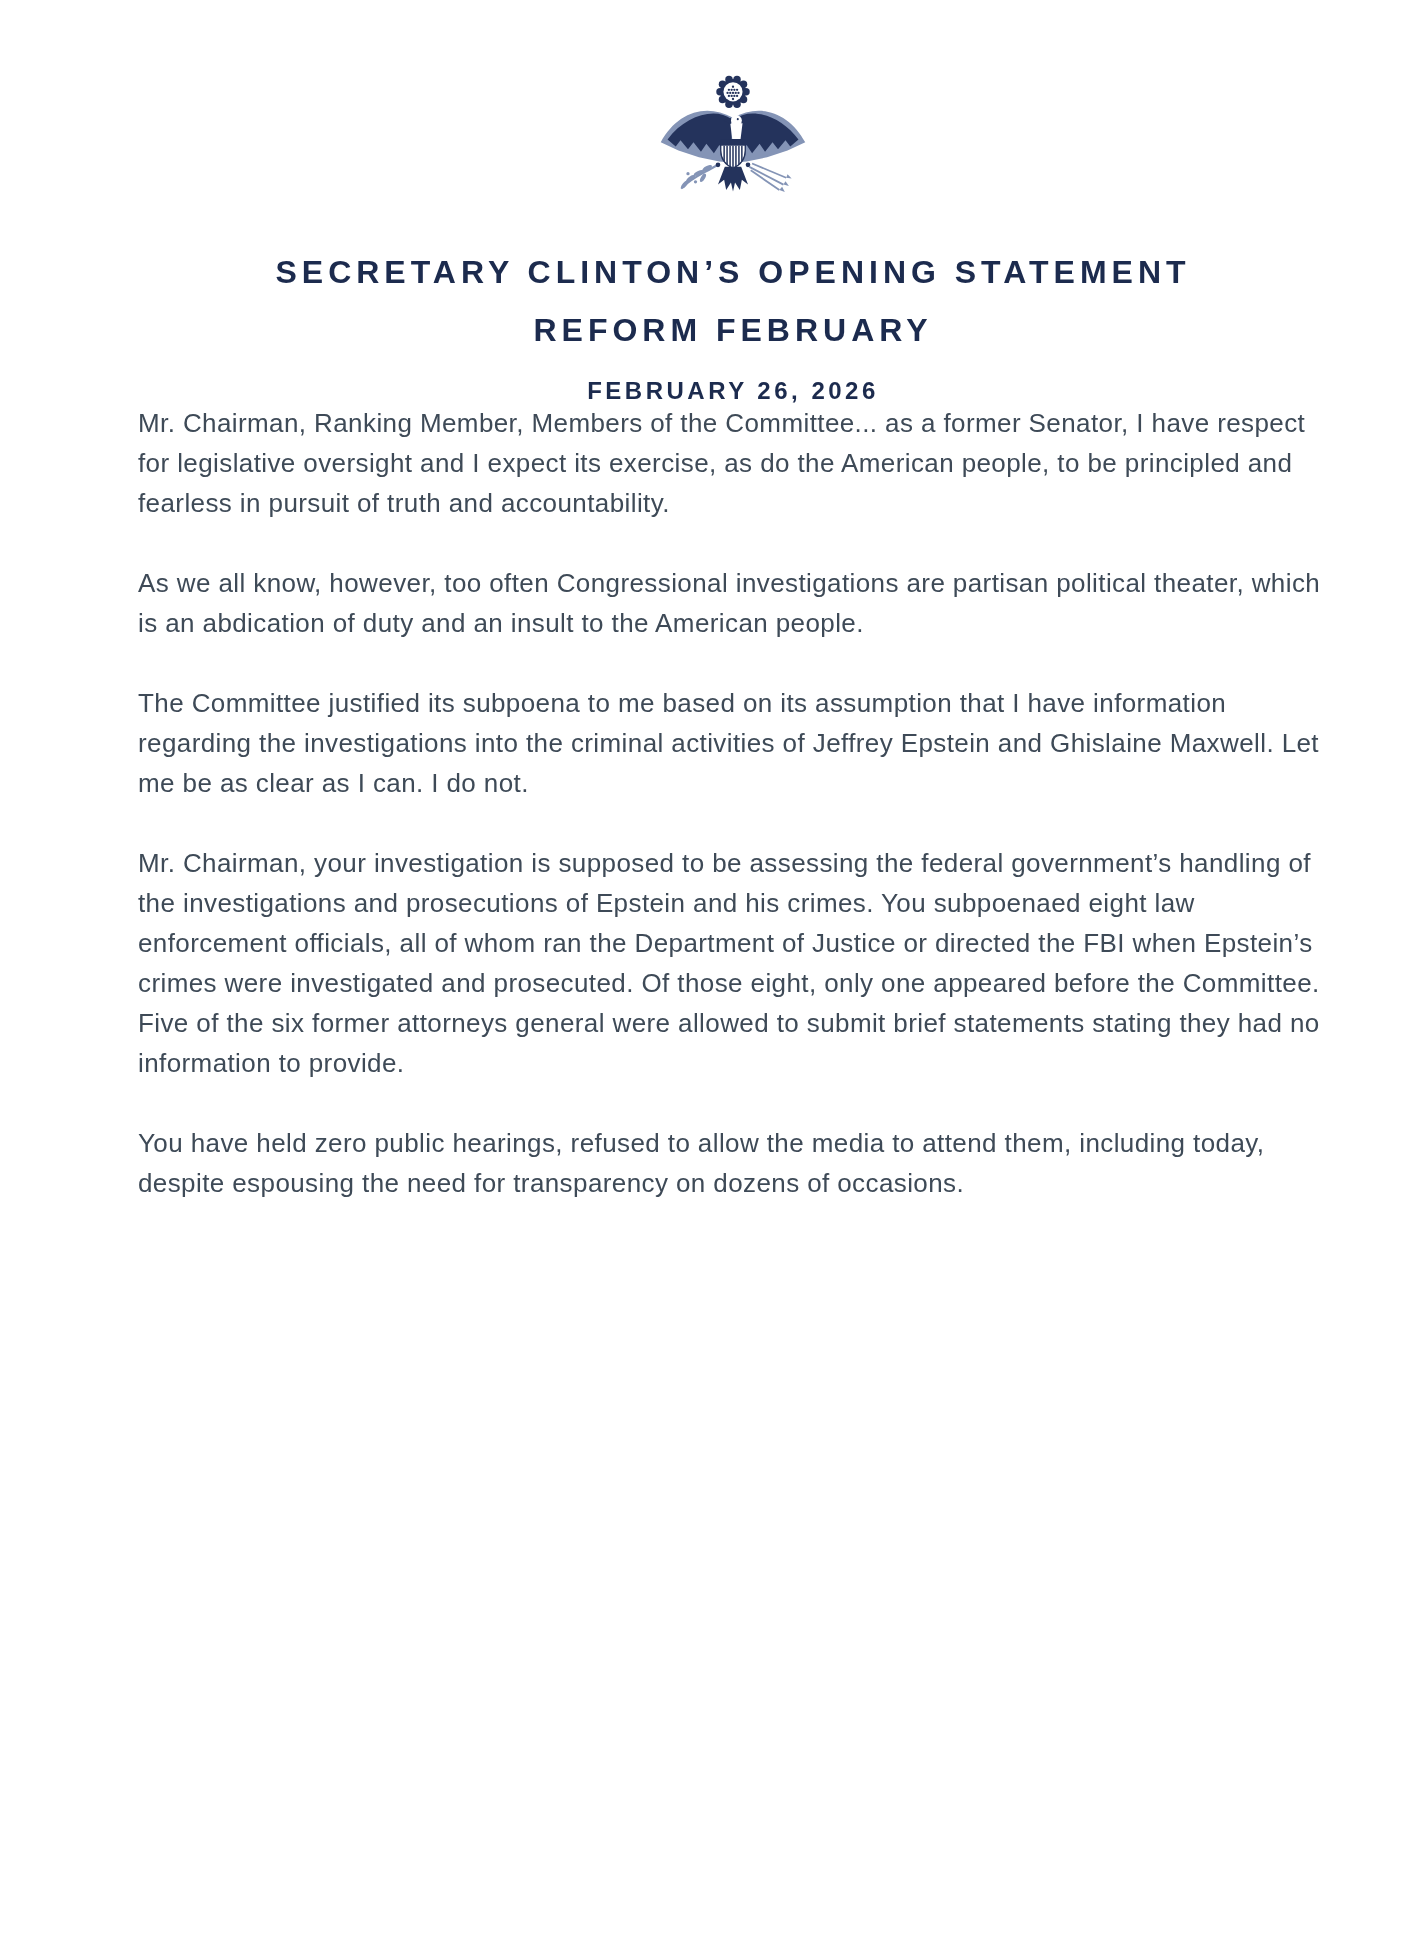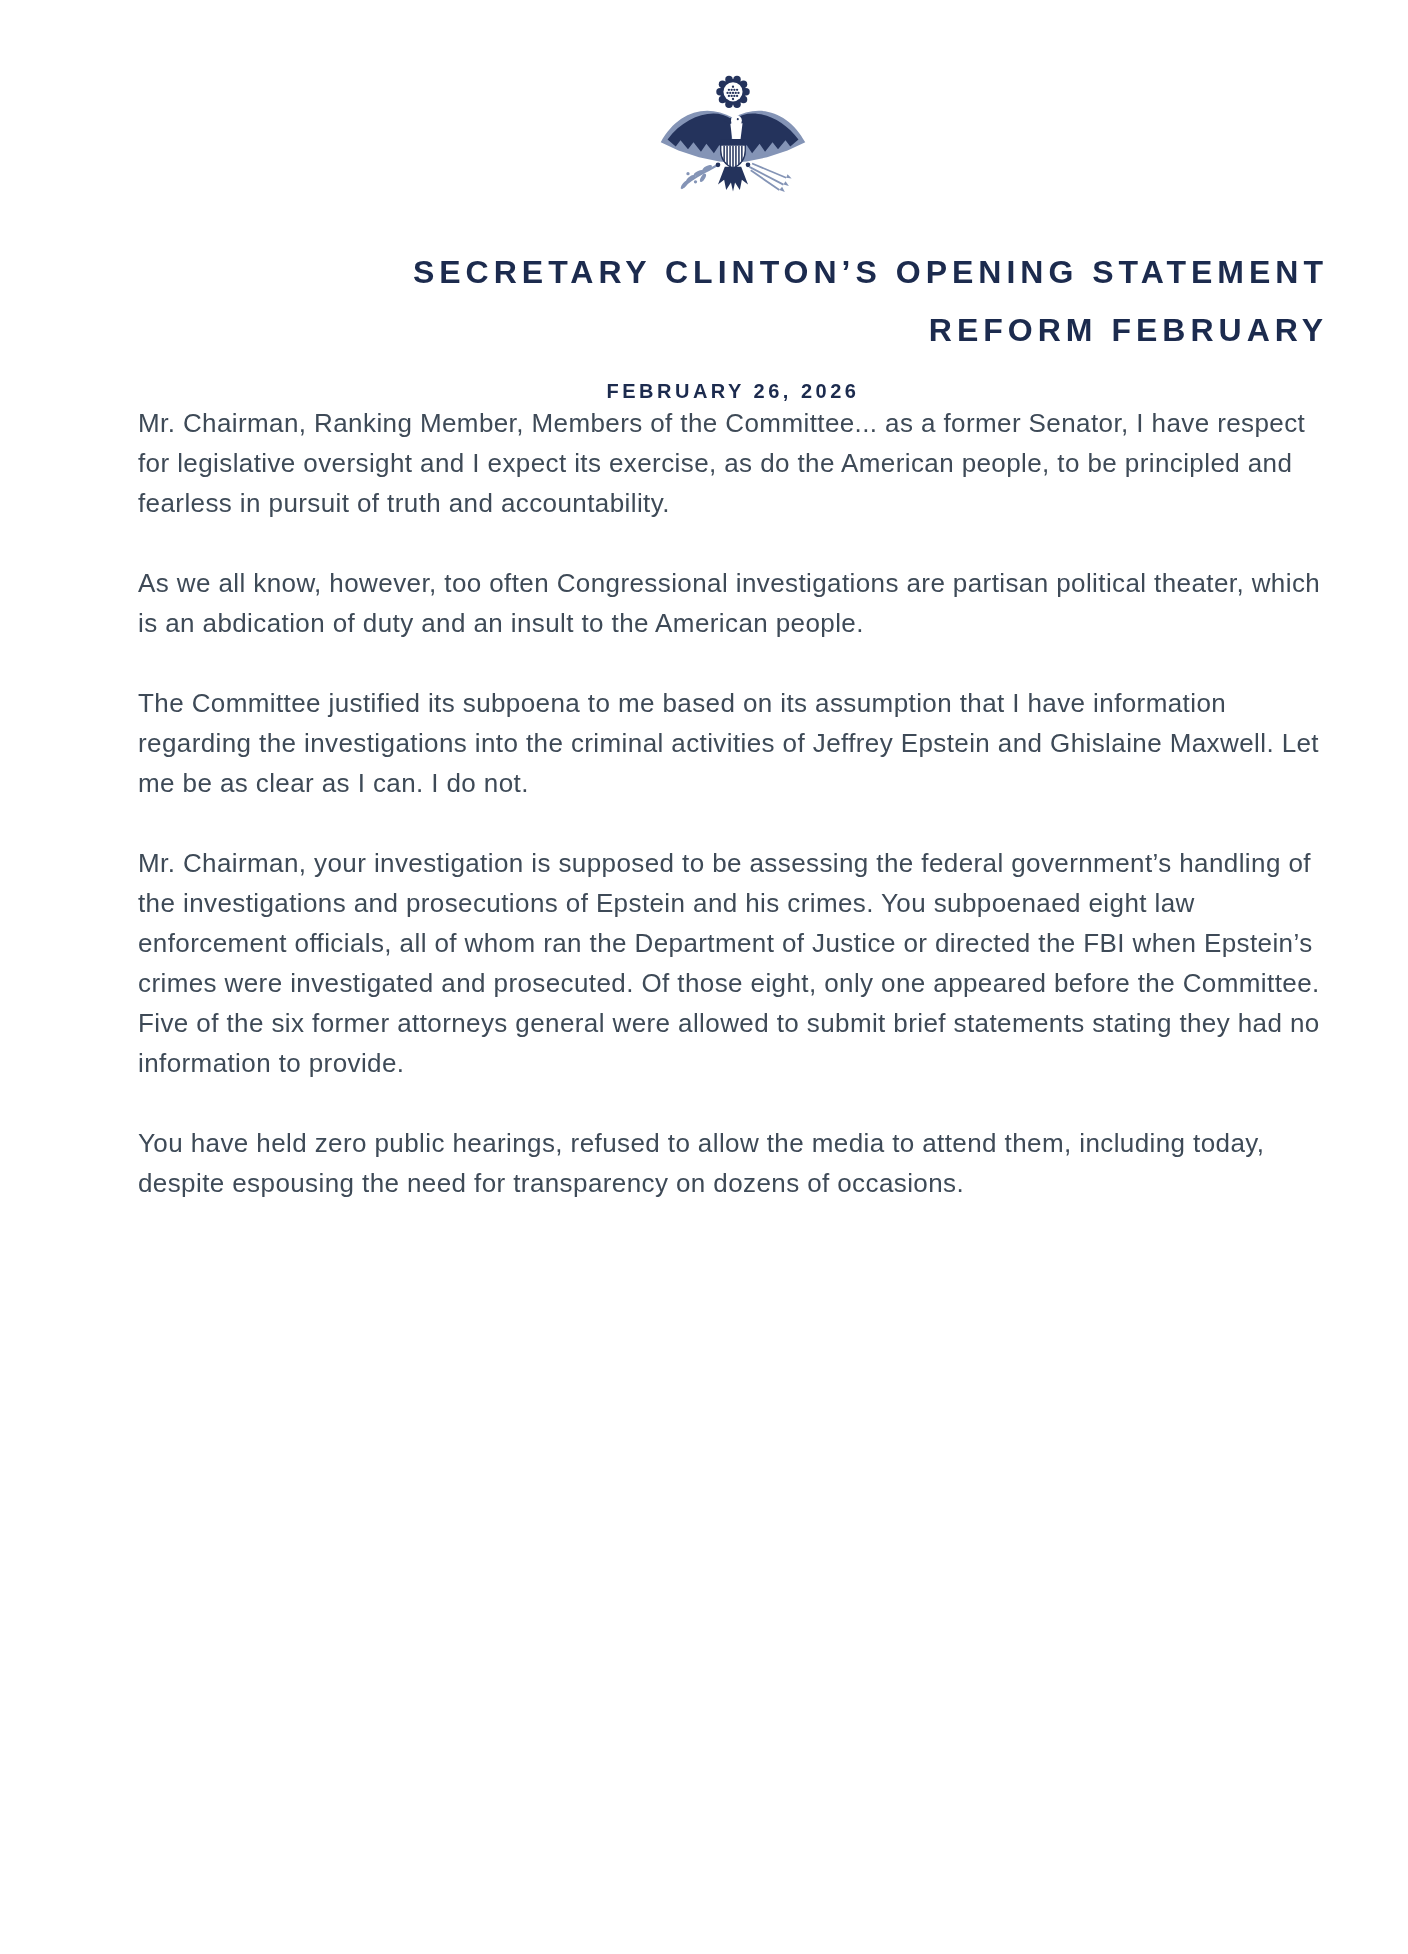--- a/index.html
+++ b/index.html
@@ -21,32 +21,32 @@
     padding-top: 74px;
   }
   .seal {
     display: block;
     margin: 0 auto;
     width: 150px;
     height: 123px;
   }
   .doc-title {
     margin: 46px 0 0 0;
-    text-align: right;
+    text-align: center;
     color: #1c2b4e;
     font-size: 32px;
     line-height: 58px;
     font-weight: bold;
     letter-spacing: 5px;
   }
   .doc-date {
     margin-top: 20px;
     text-align: center;
     color: #1c2b4e;
-    font-size: 20px;
+    font-size: 24px;
     line-height: 24px;
     font-weight: bold;
     letter-spacing: 3.5px;
   }
   .statement-body {
     max-width: 1185px;
     color: #3e4a57;
     font-size: 26px;
     line-height: 40px;
     letter-spacing: 0.4px;

